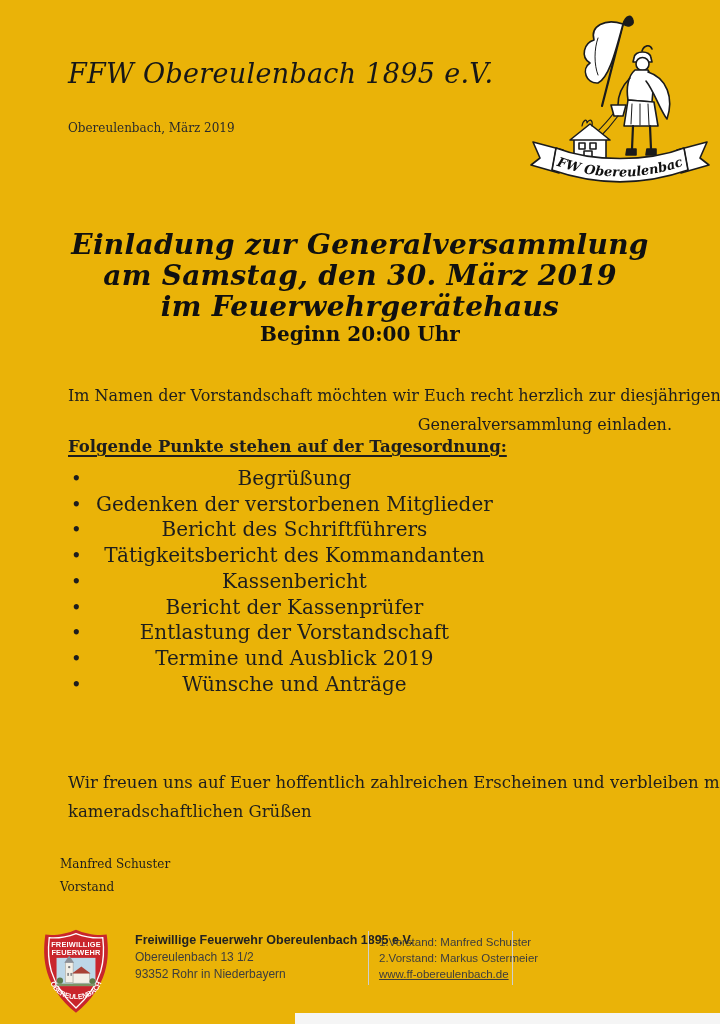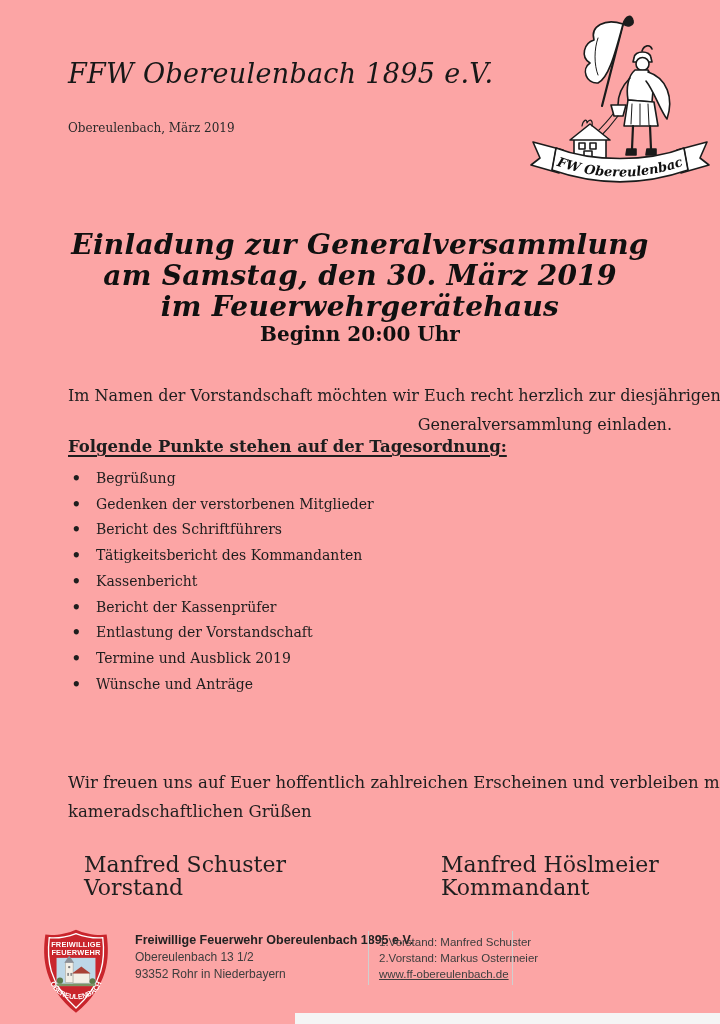--- a/index.html
+++ b/index.html
@@ -1,17 +1,17 @@
 <!DOCTYPE html>
 <html lang="de"><head>
 <meta charset="utf-8">
 <style>
   html,body { margin:0; padding:0; background:#ffffff; }
   .page {
-    position:relative; width:720px; height:1024px; background:#fca5a5;
+    position:relative; width:720px; height:1024px; background:#eab308;
     overflow:hidden; font-family:"DejaVu Serif", serif; color:#1e1e1e;
   }
 
   
   .org-title {
     position:absolute; left:68px; top:58px;
     font-style:italic; font-size:27px; letter-spacing:0.3px; color:#171717;
   }
   .dateline {
     position:absolute; left:68px; top:121px;
@@ -28,28 +28,28 @@
   .start-time { margin-top:0; font-weight:bold; font-size:20px; color:#101010; }
 
   
   .intro { position:absolute; left:68px; top:381px; width:604px; font-size:16px; line-height:29px;text-align:right; }
   .intro div { white-space:nowrap; }
   .agenda-heading {
     position:absolute; left:68px; top:437px;
     font-size:16.5px; font-weight:bold;
     text-decoration:underline; text-underline-offset:3px; text-decoration-thickness:1.5px;
   }
-  .agenda { position:absolute; left:68px; top:466px; margin:0; padding:0; list-style:none; font-size:14px; }
+  .agenda { position:absolute; left:68px; top:466px; margin:0; padding:0; list-style:none; font-size:20px;text-align:center; }
   .agenda li { position:relative; padding-left:28px; line-height:25.7px; }
   .agenda li::before { content:"\2022"; position:absolute; left:3px; top:0; font-size:18px; }
 
   .closing { position:absolute; left:68px; top:768px; width:620px; font-size:16.5px; line-height:29px; }
   .closing div { white-space:nowrap; }
 
-  .signatures { position:absolute; left:84px; top:853px; display:flex; font-size:22px; }
+  .signatures { position:absolute; left:60px; top:853px; display:flex; font-size:12px; }
   .sig-col { width:357px; line-height:23px; }
   .sig-col.right { width:auto; }
 
   
   .crest { position:absolute; left:40px; top:927px; width:72px; height:88px; }
   .footer-text { font-family:"Liberation Sans","DejaVu Sans",sans-serif; color:#3d3d3d; }
   .addr { position:absolute; left:135px; top:932px; font-size:12px; line-height:17px; }
   .addr .org-name { font-weight:bold; font-size:12.5px; color:#222222; }
   .footer-divider { position:absolute; top:931px; width:1px; height:54px; background:#cfcfcf; }
   .div1 { left:368px; } .div2 { left:512px; }
@@ -152,24 +152,20 @@
 
   <div class="closing">
     <div>Wir freuen uns auf Euer hoffentlich zahlreichen Erscheinen und verbleiben mit</div>
     <div>kameradschaftlichen Grüßen</div>
   </div>
 
   <div class="signatures">
     <div class="sig-col">
       <div>Manfred Schuster</div>
       <div>Vorstand</div>
-    </div>
-    <div class="sig-col right">
-      <div>Manfred Höslmeier</div>
-      <div>Kommandant</div>
     </div>
   </div>
 
   <svg class="crest" viewBox="0 0 74 90" aria-hidden="true">
     <path d="M37,2.5 C46,6.5 59,9 68.5,7.5 C72,32 70,61 37,88 C4,61 2,32 5.5,7.5 C15,9 28,6.5 37,2.5 Z" fill="#c9252c"></path>
     <path d="M37,6.5 C45,9.5 56,11.5 64.5,10.8 C67,32 65.5,57 37,83 C8.5,57 7,32 9.5,10.8 C18,11.5 29,9.5 37,6.5 Z" fill="none" stroke="#ffffff" stroke-width="1.4"></path>
     <text x="37" y="20" class="crest-top">FREIWILLIGE</text>
     <text x="37" y="28.5" class="crest-top">FEUERWEHR</text>
     <g>
       <rect x="17" y="31.5" width="40" height="29" fill="#bdd7e7"></rect>

